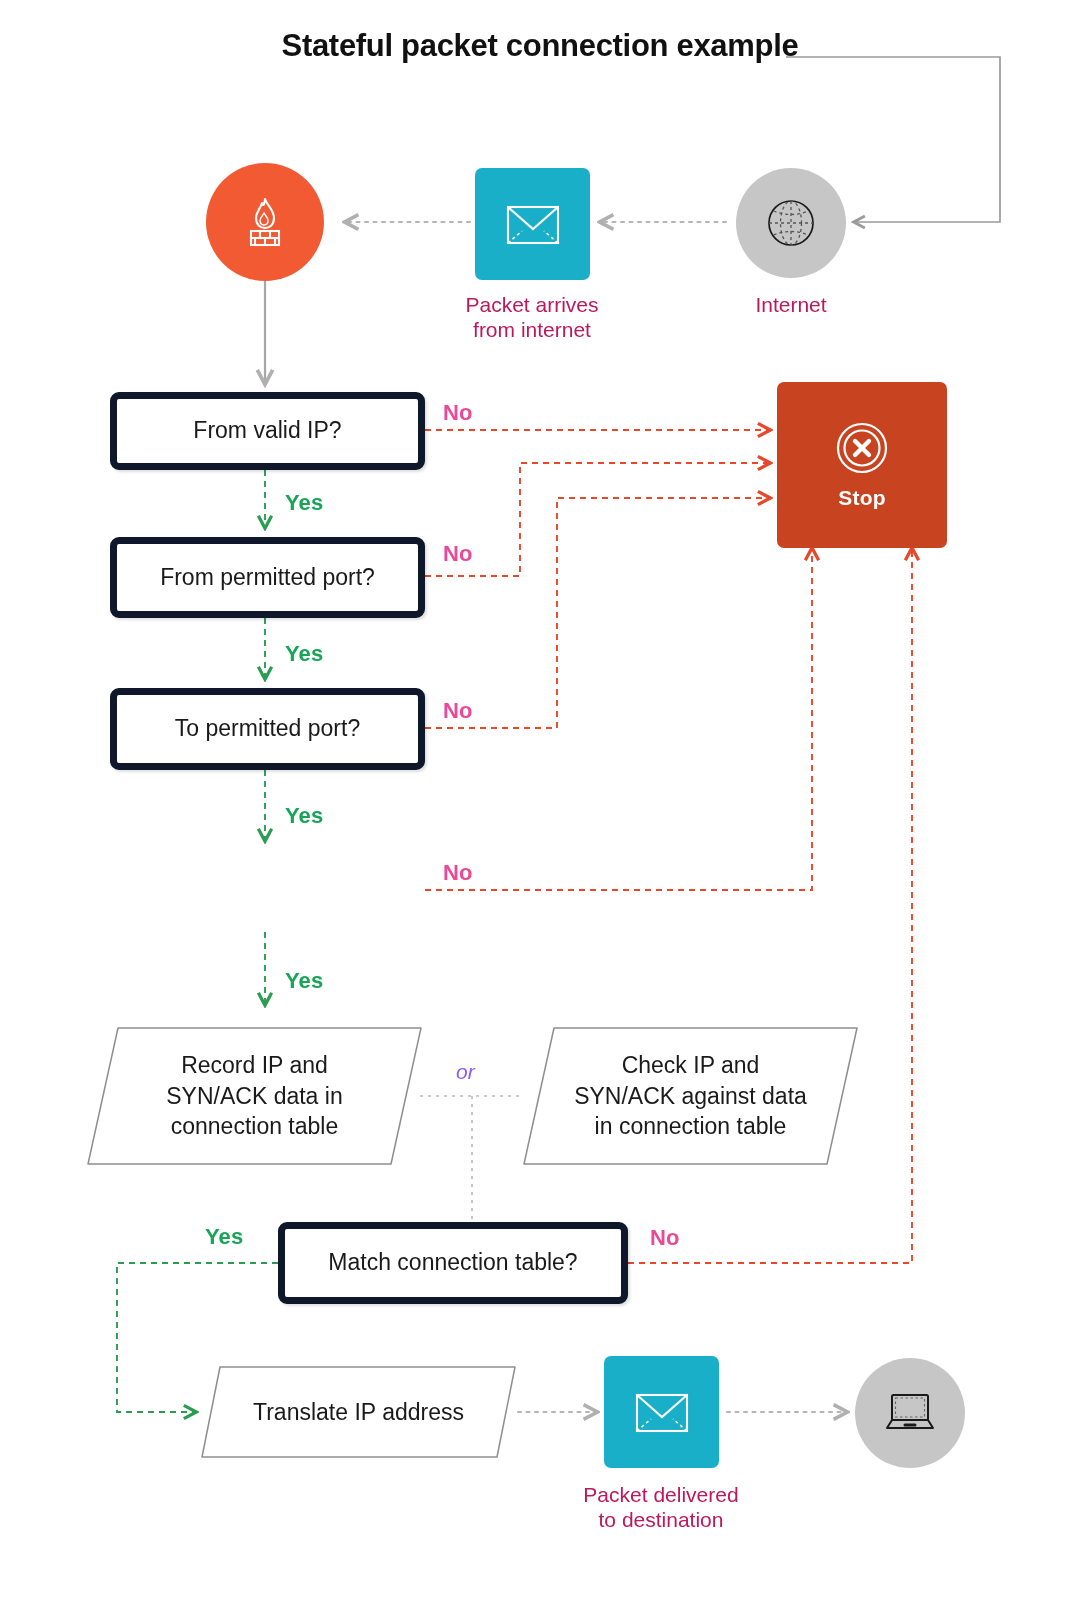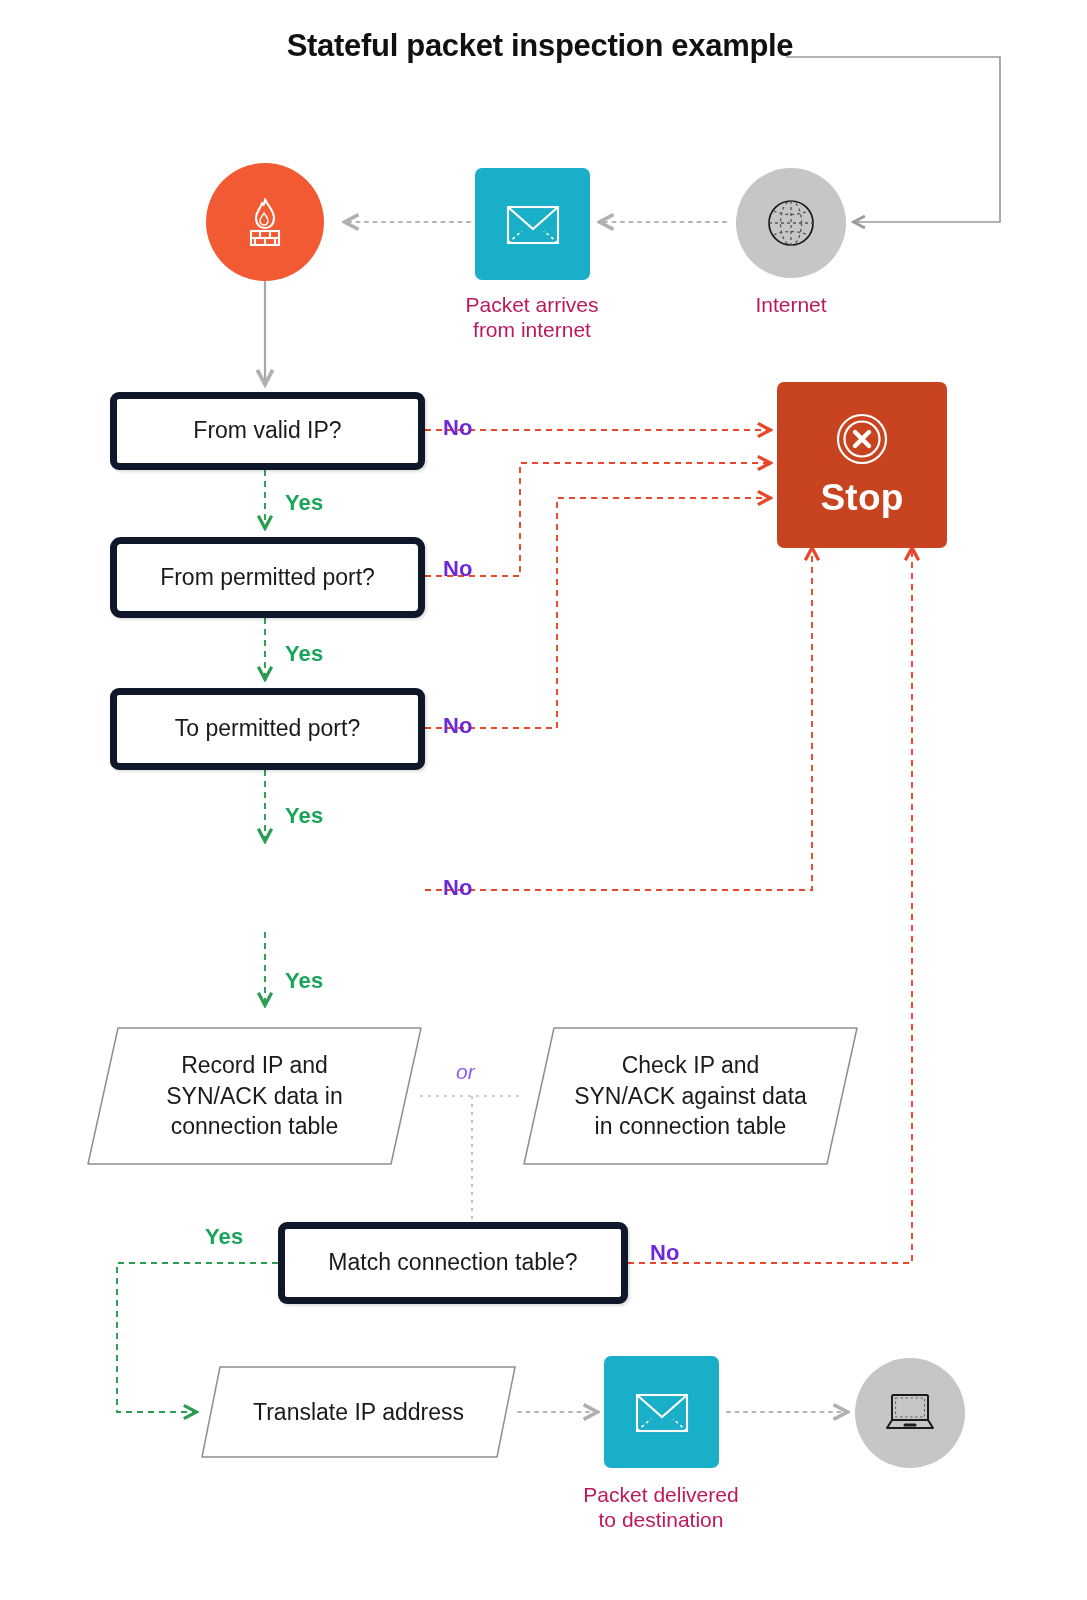--- a/index.html
+++ b/index.html
@@ -29,42 +29,42 @@
     position:absolute;left:0;top:0;width:100%;height:100%;
     display:flex;align-items:center;justify-content:center;text-align:center;
     font-size:23px;color:#1a1a1a;line-height:1.34;box-sizing:border-box;padding:0 26px;
   }
 
   
   .stop{
     position:absolute;background:#c8431f;border-radius:7px;
     display:flex;flex-direction:column;align-items:center;justify-content:center;
   }
-  .stop .stoplabel{color:#ffffff;font-weight:bold;font-size:37px;margin-top:10px;letter-spacing:0.2px;}
+  .stop .stoplabel{color:#ffffff;font-weight:bold;font-size:21px;margin-top:10px;letter-spacing:0.2px;}
 
   
   .badge{position:absolute;display:flex;align-items:center;justify-content:center;}
   .badge.circle{border-radius:50%;}
   .badge.square{border-radius:7px;}
 
   .caption{
     position:absolute;text-align:center;font-size:21px;color:#be185d;line-height:1.2;
   }
 
   .lbl{position:absolute;font-weight:bold;font-size:22px;letter-spacing:0.1px;}
-  .lbl.no{color:#6d28d9;margin-top:15px;}
+  .lbl.no{color:#ec4899;}
   .lbl.yes{color:#18a558;}
   .lbl.or{font-size:21px;color:#8b5cf6;font-style:italic;font-weight:normal;}
 </style>
 </head>
 <body>
 
 <div id="stage">
 
-  <div class="title">Stateful packet inspection example</div>
+  <div class="title">Stateful packet connection example</div>
 
   <svg id="wires" viewBox="0 0 1087 1600">
     <defs>
       <marker id="ar-gray" markerWidth="9" markerHeight="9" refX="7.4" refY="4.5" orient="auto">
         <path d="M1,1 L7.6,4.5 L1,8" fill="none" stroke="#b0b0b0" stroke-width="1.7"></path>
       </marker>
       <marker id="ar-gray-s" markerWidth="9" markerHeight="9" refX="7.4" refY="4.5" orient="auto">
         <path d="M1,1 L7.6,4.5 L1,8" fill="none" stroke="#9b9b9b" stroke-width="1.7"></path>
       </marker>
       <marker id="ar-red" markerWidth="9" markerHeight="9" refX="7.4" refY="4.5" orient="auto">
@@ -141,21 +141,21 @@
       <path d="M13.6 19 Q31 26 48.4 19" fill="none" stroke="#555" stroke-width="1.3" stroke-dasharray="3,3"></path>
       <path d="M13.6 43 Q31 36 48.4 43" fill="none" stroke="#555" stroke-width="1.3" stroke-dasharray="3,3"></path>
     </svg>
   </div>
   <div class="caption" style="left:691px;top:292px;width:200px;">Internet</div>
 
   <div class="dbox" style="left:110px;top:392px;width:315px;height:78px;">
     <span>From valid IP?</span>
   </div>
 
-  <div class="dbox" style="left:110px;top:537px;width:315px;height:81px;border-radius:11px;">
+  <div class="dbox" style="left:110px;top:537px;width:315px;height:81px;">
     <span>From permitted port?</span>
   </div>
 
   <div class="dbox" style="left:110px;top:688px;width:315px;height:82px;">
     <span>To permitted port?</span>
   </div>
 
 
   <div class="dbox" style="left:278px;top:1222px;width:350px;height:82px;">
     <span>Match connection table?</span>

